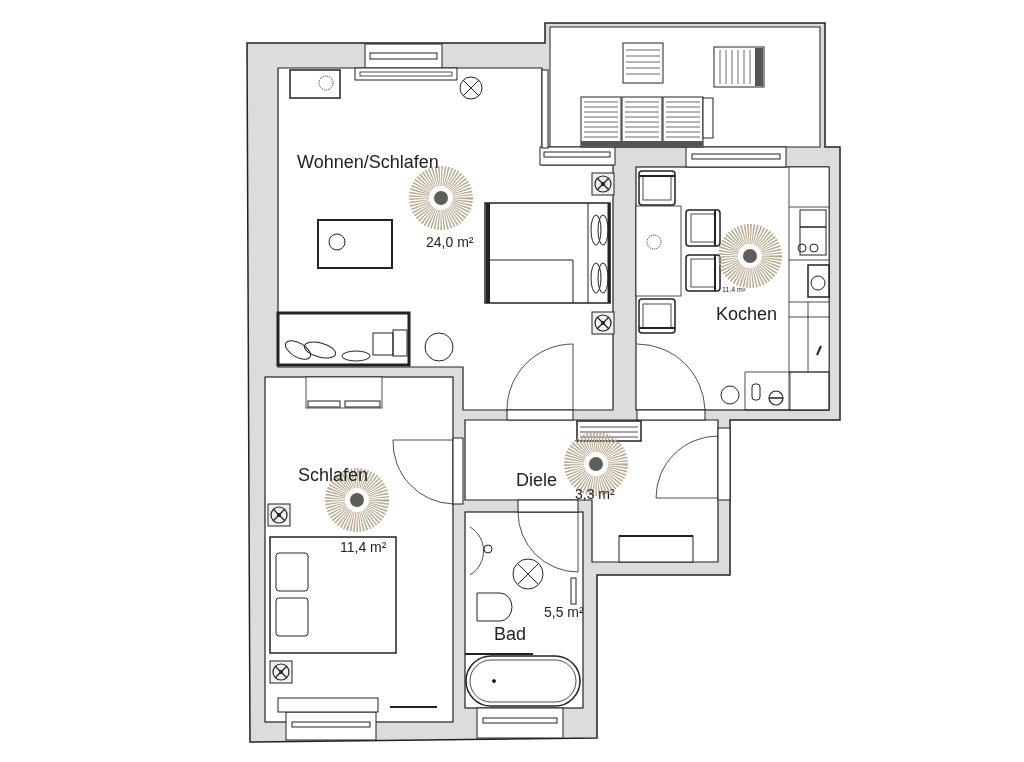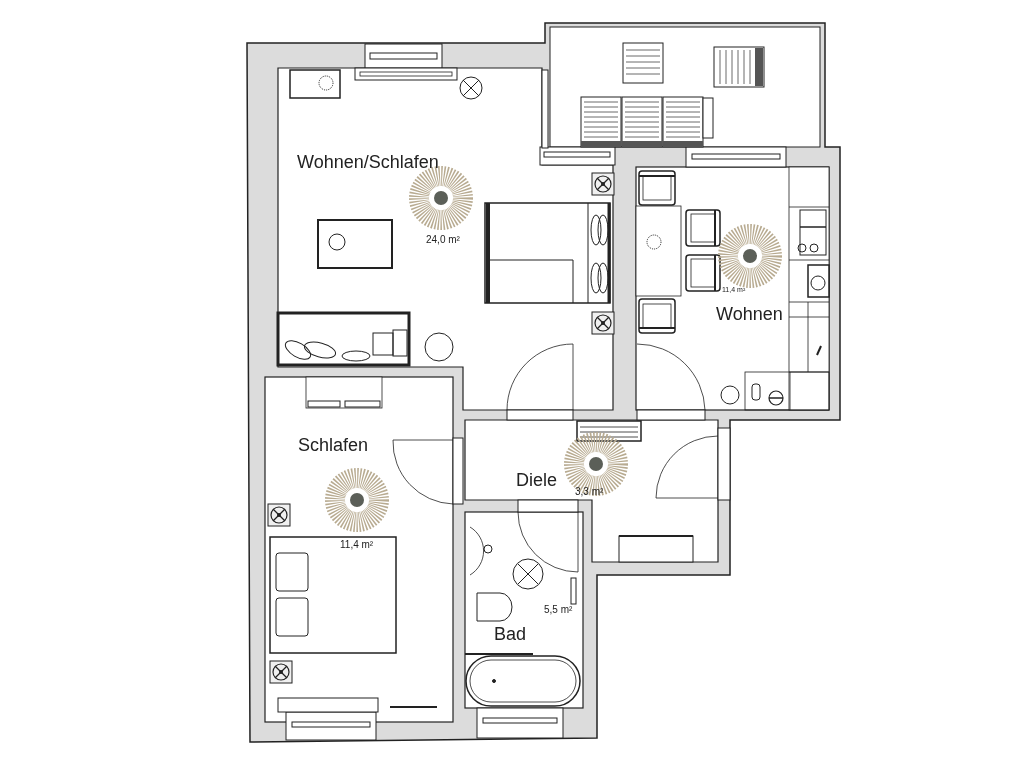--- a/index.html
+++ b/index.html
@@ -1,19 +1,19 @@
 <!DOCTYPE html>
 <html><head>
   <meta charset="utf-8">
   <style>
     html, body { margin: 0; padding: 0; background: #ffffff; }
     body { width: 1024px; height: 762px; position: relative; overflow: hidden; font-family: "Liberation Sans", sans-serif; }
     #plan { position: absolute; left: 0; top: 0; }
     .room-label { position: absolute; font-family: "Liberation Sans", sans-serif; font-size: 18px; color: #222; white-space: nowrap; }
-    .area-label { position: absolute; font-family: "Liberation Sans", sans-serif; font-size: 10px; color: #222; white-space: nowrap; }
+    .area-label { position: absolute; font-family: "Liberation Sans", sans-serif; font-size: 14px; color: #222; white-space: nowrap; }
     .area-small { font-size: 7px; }
   </style>
 </head>
 <body>
 
 <svg id="plan" width="1024" height="762" viewBox="0 0 1024 762" xmlns="http://www.w3.org/2000/svg">
   <defs>
     <g id="sunburst">
       <circle r="22" fill="none" stroke="#b8ab91" stroke-width="20" stroke-dasharray="1.2 1.2"></circle>
       <circle r="7" fill="#5b5f58"></circle>
@@ -210,23 +210,23 @@
 
   <use href="#sunburst" x="441" y="198"></use>
   <use href="#sunburst" x="750" y="256"></use>
   <use href="#sunburst" x="357" y="500"></use>
   <use href="#sunburst" x="596" y="464"></use>
 </svg>
 
 <div class="room-label" style="left:297px; top:152px;">Wohnen/Schlafen</div>
 <div class="area-label" style="left:426px; top:234px;">24,0 m²</div>
 
-<div class="room-label" style="left:716px; top:304px;">Wohnen</div>
+<div class="room-label" style="left:716px; top:304px;">Kochen</div>
 <div class="area-label area-small" style="left:722px; top:286px;">11,4 m²</div>
 
-<div class="room-label" style="left:298px; top:435px;">Schlafen</div>
+<div class="room-label" style="left:298px; top:465px;">Schlafen</div>
 <div class="area-label" style="left:340px; top:539px;">11,4 m²</div>
 
 <div class="room-label" style="left:516px; top:470px;">Diele</div>
 <div class="area-label" style="left:575px; top:486px;">3,3 m²</div>
 
 <div class="room-label" style="left:494px; top:624px;">Bad</div>
 <div class="area-label" style="left:507px; top:604px;padding-left:37px;">5,5 m²</div>
 
 </body></html>

